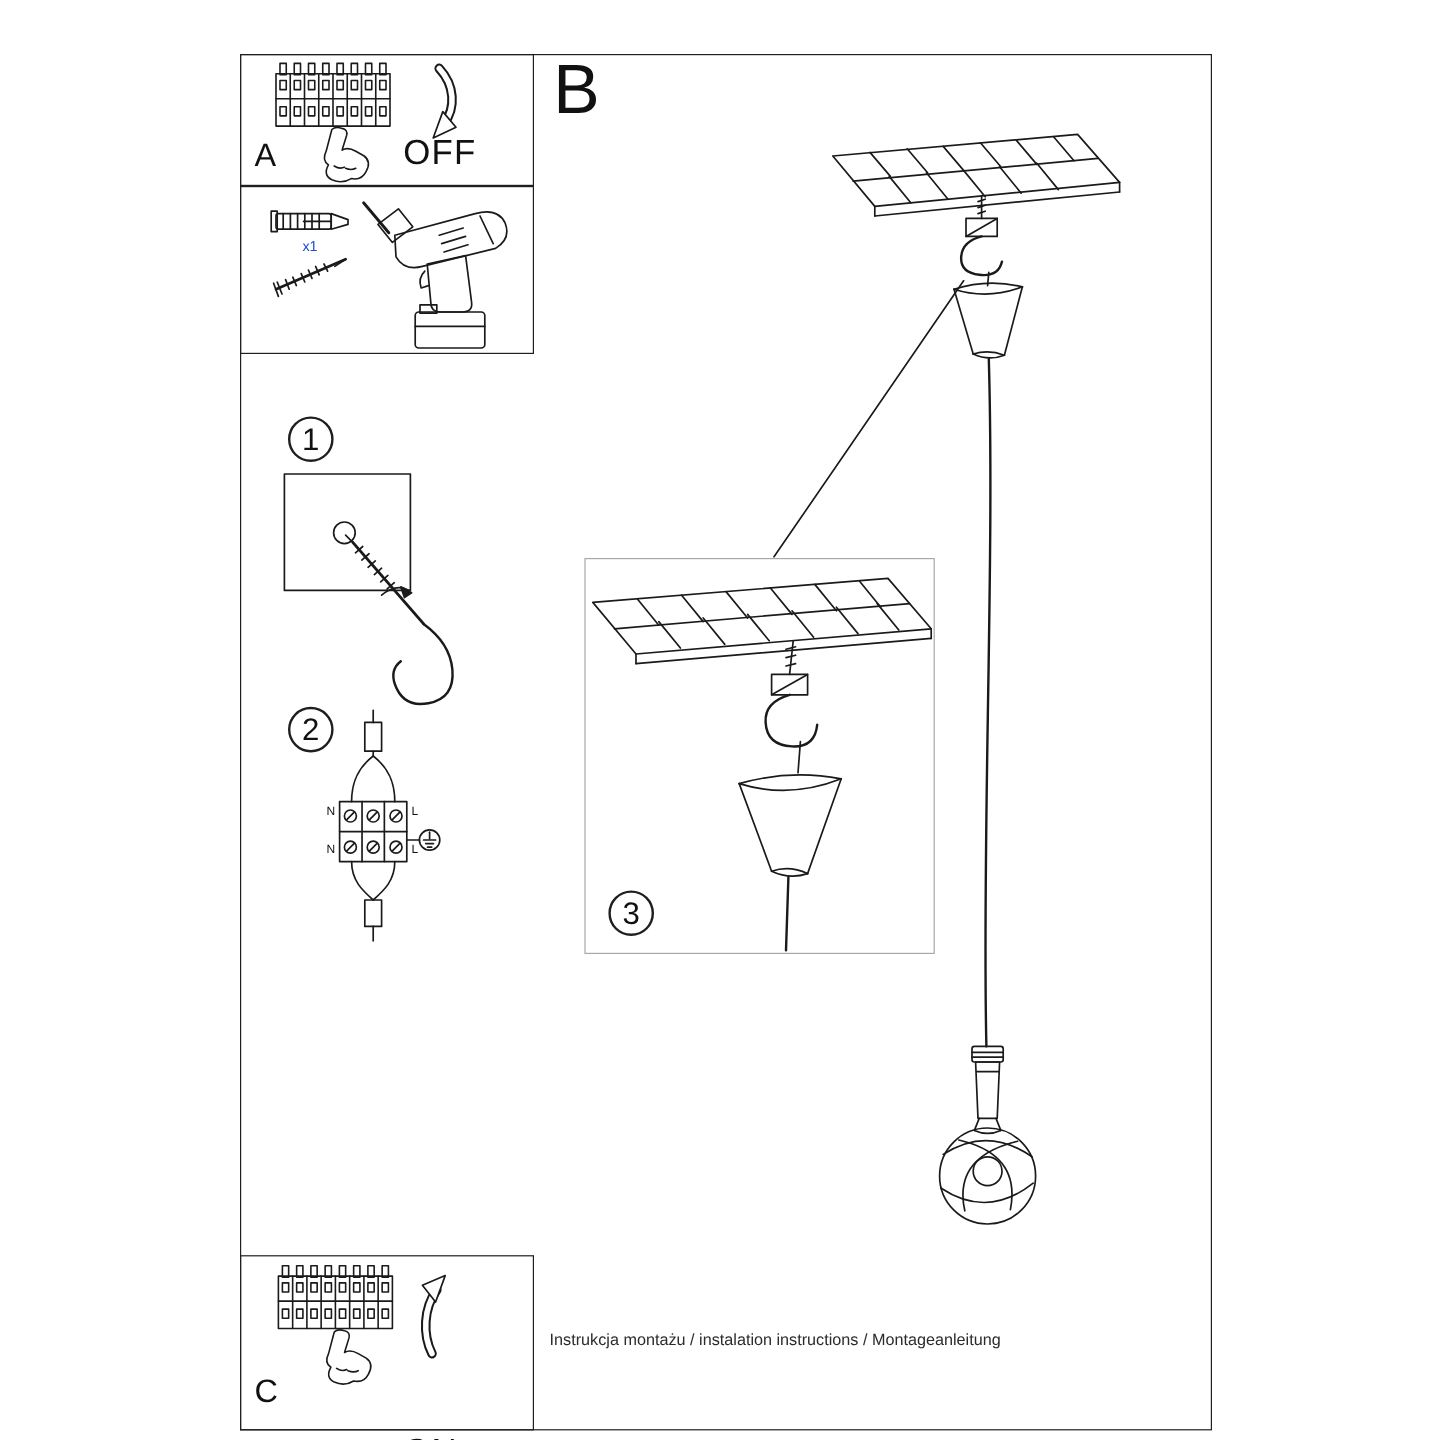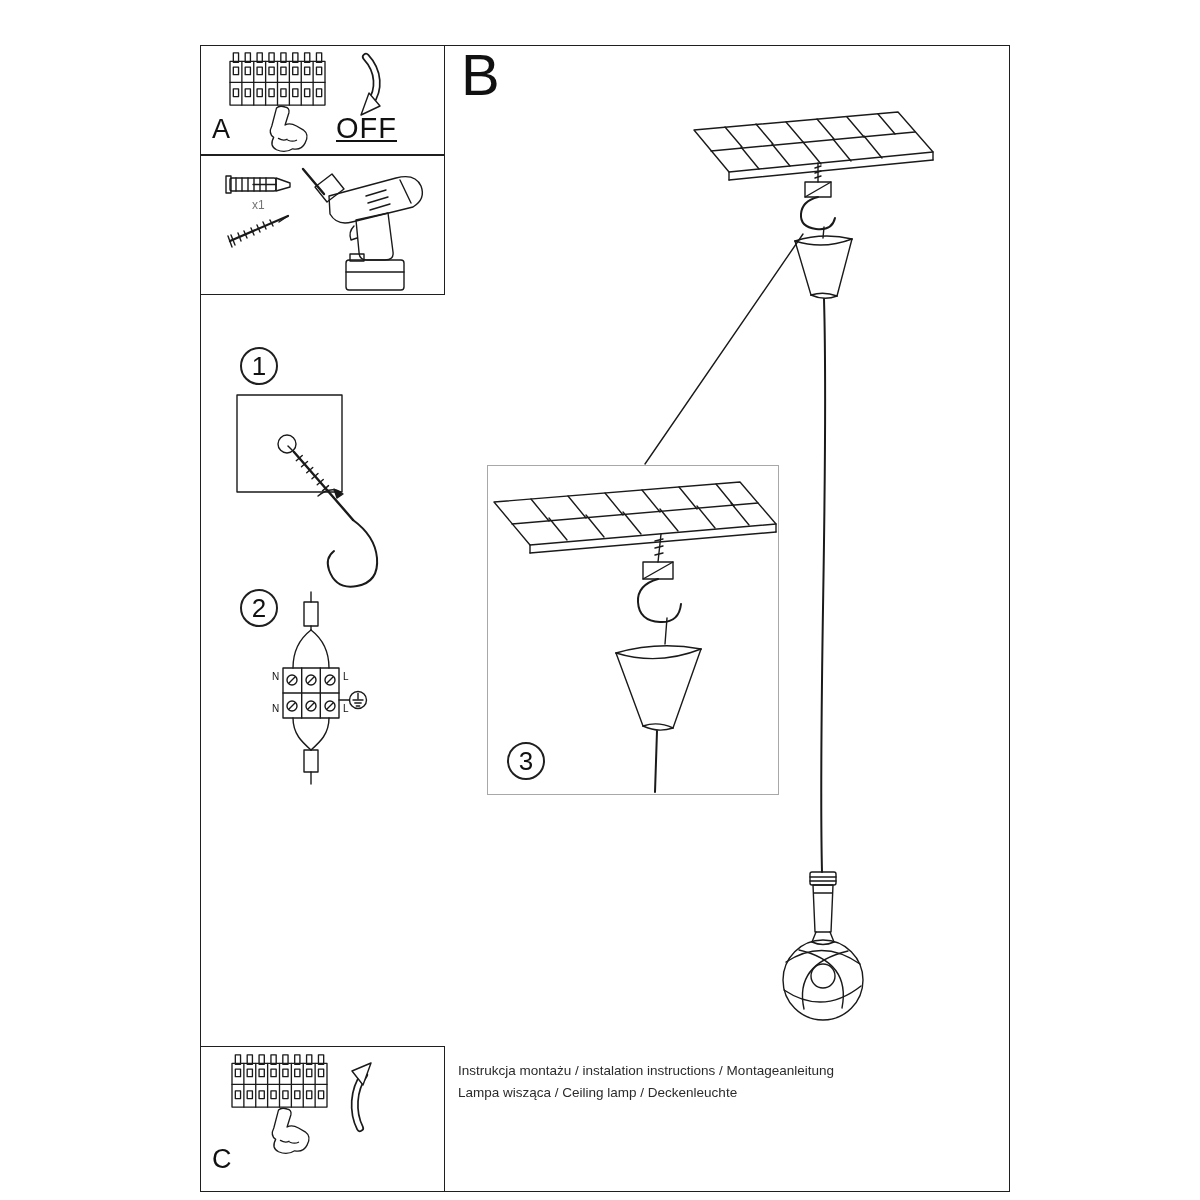--- a/index.html
+++ b/index.html
@@ -7,28 +7,28 @@
               font-family:"Liberation Sans", sans-serif; color:#1a1a1a; }
   #page { position:relative; width:1200px; height:1200px; background:#fff; }
   .abs { position:absolute; }
   .frame { left:200px; top:45px; width:810px; height:1147px; border:1.5px solid #1f1f1f; }
   .box { border:1.5px solid #1f1f1f; background:transparent; }
   .box-a     { left:200px; top:45px;   width:245px; height:111px; }
   .box-tools { left:200px; top:154px;  width:245px; height:141px; }
   .box-c     { left:200px; top:1046px; width:245px; height:146px; }
   .inset     { left:487px; top:465px;  width:292px; height:330px; border:1px solid #a8a8a8; background:#fff; }
   .corner-label { font-size:27px; line-height:1; color:#111; }
-  .state-label  { font-size:29px; line-height:1; color:#111; letter-spacing:1px;text-decoration:underline; }
+  .state-label  { font-size:29px; line-height:1; color:#111; letter-spacing:1px; }
   .big-b        { font-size:58px; line-height:1; color:#111; }
-  .qty-label    { font-size:12px; color:#737373; }
+  .qty-label    { font-size:12px; color:#1d4ed8; }
   .term-label   { font-size:10px; color:#111; }
   .step-circle { width:38px; height:38px; border:2px solid #1f1f1f; border-radius:50%;
                  display:flex; align-items:center; justify-content:center;
                  font-size:26px; color:#111; background:#fff; }
-  .footer { left:458px; top:1060px; font-size:13.5px; line-height:22px; color:#2b2b2b; }
+  .footer { left:458px; top:1106px; font-size:13.5px; line-height:22px; color:#2b2b2b; }
   svg.art { left:0; top:0; pointer-events:none; }
 </style>
 </head>
 <body>
 
 <div id="page">
 
   <div class="abs frame"></div>
   <div class="abs box box-a"></div>
   <div class="abs box box-tools"></div>
@@ -298,16 +298,15 @@
   <span class="abs term-label" style="left:272px;top:671px">N</span>
   <span class="abs term-label" style="left:343px;top:671px">L</span>
   <span class="abs term-label" style="left:272px;top:703px">N</span>
   <span class="abs term-label" style="left:343px;top:703px">L</span>
 
   <span class="abs corner-label" style="left:212px;top:1146px">C</span>
   <span class="abs state-label" style="left:336px;top:1196px">ON</span>
 
   <div class="abs footer">
     <div>Instrukcja montażu / instalation instructions / Montageanleitung</div>
-    <div>Lampa wisząca / Ceiling lamp / Deckenleuchte</div>
   </div>
 
 </div>
 
 </body></html>

